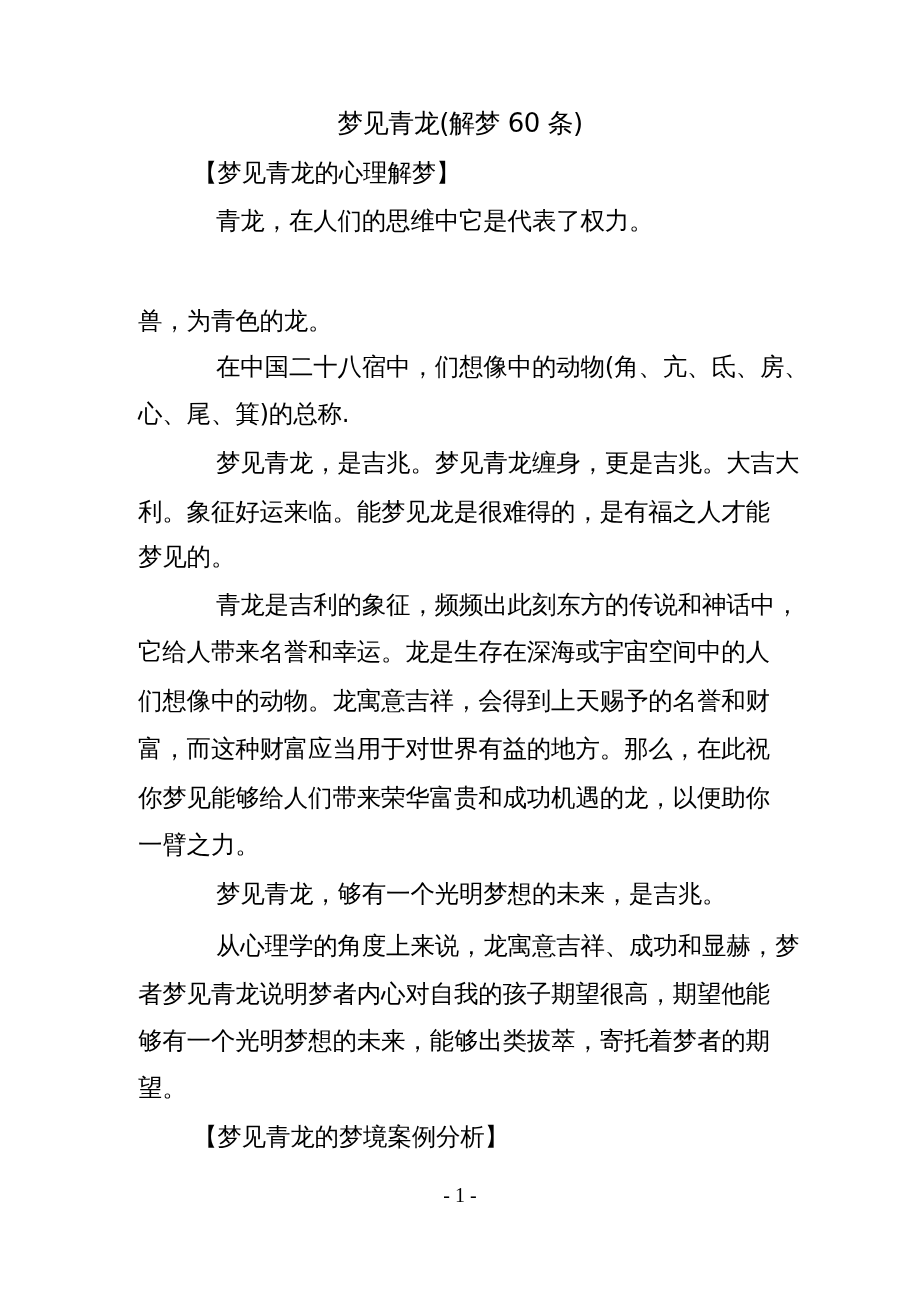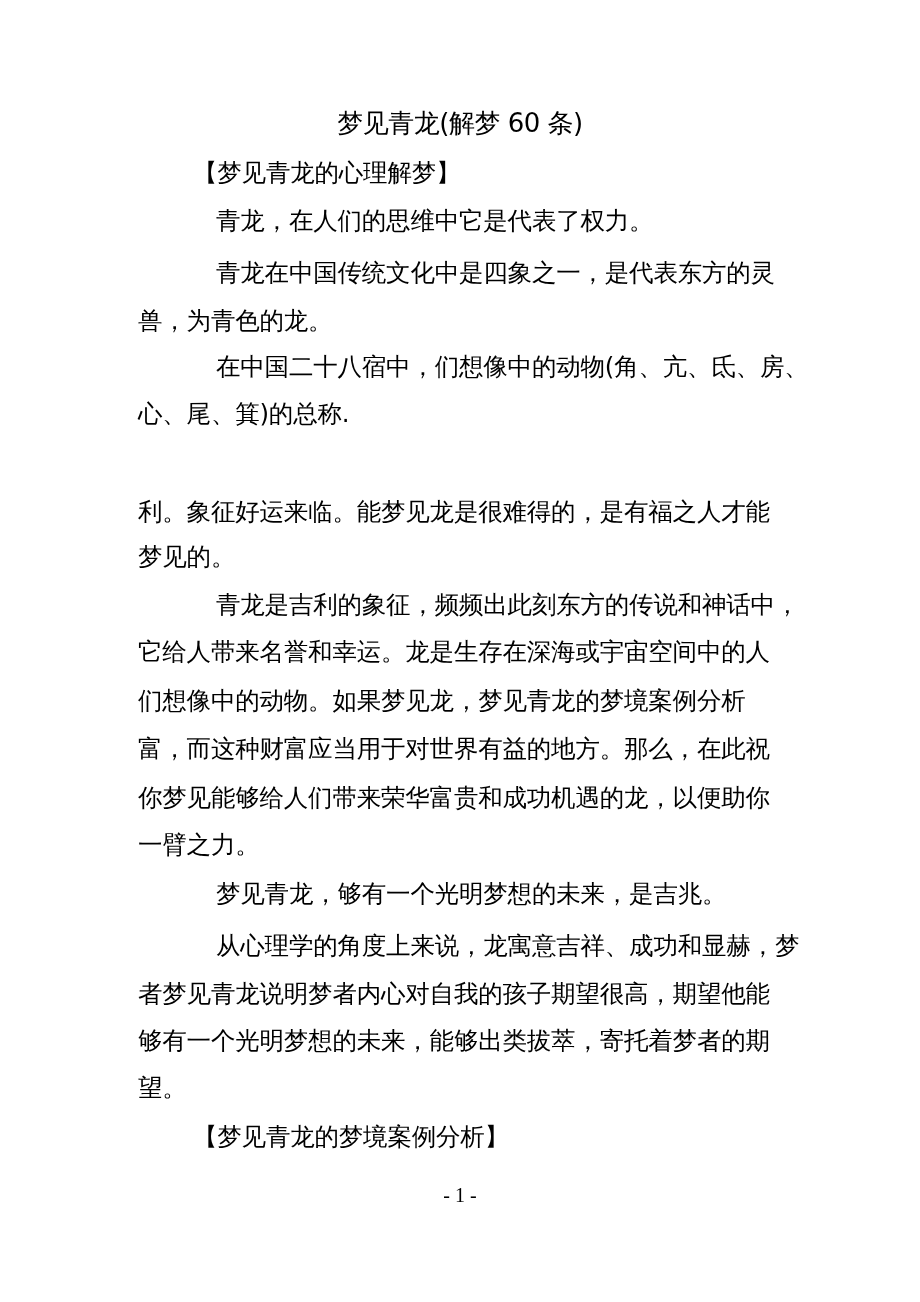--- a/index.html
+++ b/index.html
@@ -18,32 +18,32 @@
 </head>
 <body>
 
 <div class="page">
   <div class="title">梦见青龙(解梦 60 条)</div>
 
   <div class="line heading" style="top:153px; left:178px;">【梦见青龙的心理解梦】</div>
 
   <div class="line indent" style="top:201px;">青龙，在人们的思维中它是代表了权力。</div>
 
-  <div class="line indent" style="top:253px;">青龙在中国传统文化中是四象之一，是代表东方的灵</div>
   <div class="line" style="top:301px;">兽，为青色的龙。</div>
 
   <div class="line indent" style="top:347px;">在中国二十八宿中，们想像中的动物(角、亢、氐、房、</div>
   <div class="line" style="top:394px;">心、尾、箕)的总称.</div>
 
+  <div class="line indent" style="top:443px;">梦见青龙，是吉兆。梦见青龙缠身，更是吉兆。大吉大</div>
   <div class="line" style="top:492px;">利。象征好运来临。能梦见龙是很难得的，是有福之人才能</div>
   <div class="line indent" style="top:585px;">青龙是吉利的象征，频频出此刻东方的传说和神话中，</div>
 
   <div class="line" style="top:537px;">梦见的。</div>
   <div class="line" style="top:632px;">它给人带来名誉和幸运。龙是生存在深海或宇宙空间中的人</div>
-  <div class="line" style="top:681px;">们想像中的动物。如果梦见龙，梦见青龙的梦境案例分析</div>
+  <div class="line" style="top:681px;">们想像中的动物。龙寓意吉祥，会得到上天赐予的名誉和财</div>
   <div class="line" style="top:729px;">富，而这种财富应当用于对世界有益的地方。那么，在此祝</div>
   <div class="line" style="top:778px;">你梦见能够给人们带来荣华富贵和成功机遇的龙，以便助你</div>
   <div class="line" style="top:825px;">一臂之力。</div>
 
   <div class="line indent" style="top:874px;">梦见青龙，够有一个光明梦想的未来，是吉兆。</div>
 
   <div class="line indent" style="top:926px;">从心理学的角度上来说，龙寓意吉祥、成功和显赫，梦</div>
   <div class="line" style="top:974px;">者梦见青龙说明梦者内心对自我的孩子期望很高，期望他能</div>
   <div class="line" style="top:1021px;">够有一个光明梦想的未来，能够出类拔萃，寄托着梦者的期</div>
   <div class="line" style="top:1068px;">望。</div>

